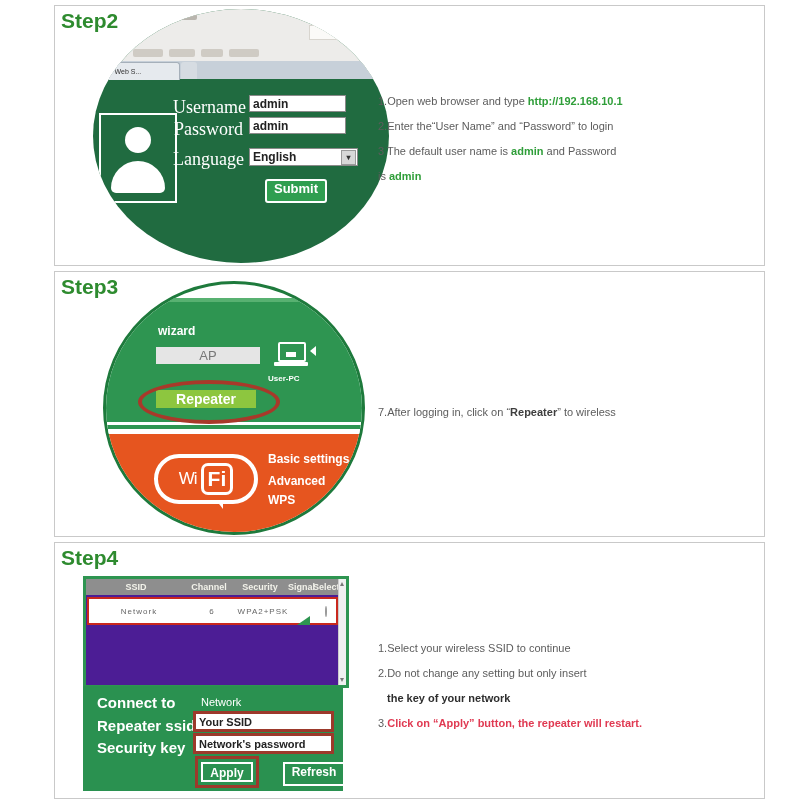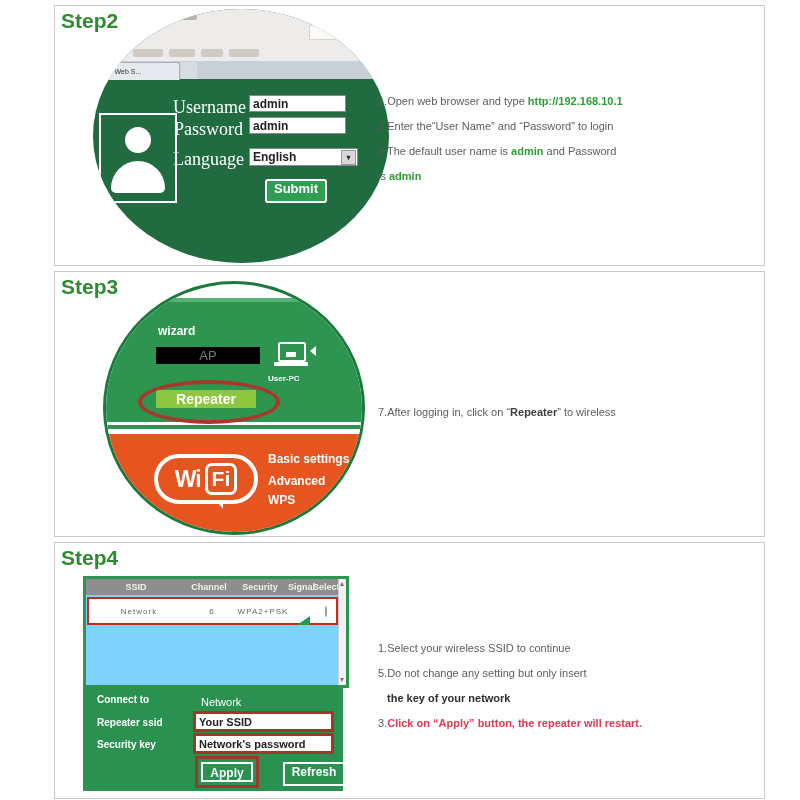--- a/index.html
+++ b/index.html
@@ -49,58 +49,58 @@
 
   
   .wiz-circle{position:absolute;left:48px;top:9px;width:256px;height:248px;border:3px solid #1e7a3c;
               border-radius:50%;background:#fff;overflow:hidden;}
   .wiz-green{position:absolute;left:0;top:14px;width:100%;height:124px;background:#2e9551;}
   .wiz-green-hl{position:absolute;left:0;top:0;width:100%;height:4px;background:#58b171;}
   .wiz-band{position:absolute;left:0;top:138px;width:100%;height:12px;background:#fff;}
   .wiz-band-line{position:absolute;left:0;top:3px;width:100%;height:4px;background:#2e9551;}
   .wiz-orange{position:absolute;left:0;top:150px;width:100%;height:98px;background:#e6551f;}
   .wizard-title{position:absolute;left:52px;top:40px;font-size:12px;font-weight:600;color:#fff;}
-  .ap-btn{position:absolute;left:50px;top:63px;width:104px;height:17px;background:#000000;color:#777;
+  .ap-btn{position:absolute;left:50px;top:63px;width:104px;height:17px;background:#e5e5e5;color:#777;
           font-size:13px;text-align:center;line-height:17px;}
   .repeater-btn{position:absolute;left:50px;top:106px;width:100px;height:18px;background:#8dc63f;color:#fff;
                 font-weight:bold;font-size:14px;text-align:center;line-height:18px;}
   .red-ellipse{position:absolute;left:32px;top:96px;width:134px;height:36px;border:4px solid #a8392a;border-radius:50%;}
   .userpc{position:absolute;left:168px;top:58px;width:44px;height:30px;}
   .pc-screen{position:absolute;left:4px;top:0;width:24px;height:16px;border:2px solid #fff;border-radius:2px;}
   .pc-key{position:absolute;left:12px;top:10px;width:10px;height:5px;background:#fff;}
   .pc-base{position:absolute;left:0;top:20px;width:34px;height:4px;background:#fff;border-radius:1px;}
   .pc-snd{position:absolute;left:36px;top:4px;width:0;height:0;border-top:5px solid transparent;
           border-bottom:5px solid transparent;border-right:6px solid #fff;}
   .userpc-label{position:absolute;left:162px;top:90px;font-size:8px;color:#fff;font-weight:600;}
   .wifi{position:absolute;left:48px;top:164px;width:104px;height:56px;}
   .wifi-cloud{position:absolute;left:0;top:6px;width:96px;height:42px;border:4px solid #fff;border-radius:26px;
               display:flex;align-items:center;justify-content:center;gap:4px;}
-  .wifi-wi{font-size:23px;font-weight:bold;color:#fff;letter-spacing:-1px;}
+  .wifi-wi{font-size:17px;font-weight:normal;color:#fff;letter-spacing:-1px;}
   .wifi-fi{border:3px solid #fff;border-radius:7px;padding:0 4px;font-size:21px;font-weight:bold;color:#fff;line-height:26px;}
   .wifi-tail{position:absolute;left:62px;top:52px;width:0;height:0;border-left:7px solid transparent;
              border-top:9px solid #fff;}
   .wiz-menu-item{position:absolute;left:162px;font-size:12px;font-weight:600;color:#fff;white-space:nowrap;}
   #instr3{left:323px;top:128px;}
 
   
-  .ssid-table{position:absolute;left:28px;top:33px;width:260px;height:106px;border:3px solid #2e9551;background:#7dd3fc;}
+  .ssid-table{position:absolute;left:28px;top:33px;width:260px;height:106px;border:3px solid #2e9551;background:#4c1d95;}
   .t-header{display:flex;height:16px;background:#8e8e8e;align-items:center;}
   .t-header span{font-size:9px;color:#f2f2ea;font-weight:600;text-align:center;}
   .th-ssid{width:100px;} .th-channel{width:46px;} .th-security{width:56px;} .th-signal{width:25px;} .th-select{width:20px;}
   .t-row{margin:2px 8px 0 1px;border:2px solid #c9281e;height:24px;display:flex;align-items:center;background:#fff;}
   .t-row span{font-size:8px;color:#666;letter-spacing:1px;text-align:center;}
   .sig-icon{width:0;height:0;border-left:13px solid transparent;border-bottom:9px solid #2e9551;margin:0 auto;}
   .radio{width:7px;height:7px;border:1px solid #999;border-radius:50%;margin:0 auto;}
   .scrollbar{position:absolute;right:0;top:0;width:7px;height:100%;background:#f0f0f0;border-left:1px solid #ccc;}
   .sb-up{position:absolute;left:1px;top:3px;width:0;height:0;border-left:2px solid transparent;
          border-right:2px solid transparent;border-bottom:4px solid #777;}
   .sb-down{position:absolute;left:1px;bottom:3px;width:0;height:0;border-left:2px solid transparent;
            border-right:2px solid transparent;border-top:4px solid #777;}
   .rep-form{position:absolute;left:28px;top:143px;width:260px;height:105px;background:#2a9150;}
-  .f-label{position:absolute;left:14px;font-size:10px;font-weight:bold;color:#fff;}
+  .f-label{position:absolute;left:14px;font-size:15px;font-weight:bold;color:#fff;}
   .f-value{position:absolute;left:118px;font-size:11px;color:#fff;}
   .f-input-wrap{position:absolute;left:110px;border:3px solid #9c392b;background:#fff;}
   .f-input{display:block;width:132px;height:15px;border:none;font-size:11px;font-weight:700;color:#222;
            padding:0 0 0 3px;font-family:"Liberation Sans",sans-serif;}
   .apply-wrap{position:absolute;left:112px;top:70px;border:3px solid #9c392b;padding:3px;background:transparent;}
   .g-btn{background:transparent;border:2px solid #fff;color:#fff;font-weight:bold;font-size:12px;
          width:52px;height:20px;text-align:center;line-height:16px;font-family:"Liberation Sans",sans-serif;}
   .refresh-btn{position:absolute;left:200px;top:76px;width:58px;height:20px;border:2px solid #fff;color:#fff;
                font-weight:bold;font-size:12px;text-align:center;line-height:16px;}
   #instr4{left:323px;top:93px;}
@@ -238,19 +238,19 @@
       </div>
 
       <div class="apply-wrap">
         <button class="g-btn">Apply</button>
       </div>
       <div class="refresh-btn">Refresh</div>
     </div>
 
     <div class="instr" id="instr4">
       <div><span>1.Select your wireless SSID to continue</span></div>
-      <div><span>5.Do not change any setting but only insert</span></div>
+      <div><span>2.Do not change any setting but only insert</span></div>
       <div><span class="bold-black indent">the key of your network</span></div>
       <div><span>3.</span><span class="red-t">Click on “Apply” button, the repeater will restart.</span></div>
     </div>
   </div>
 
 </div>
 
 </body></html>

